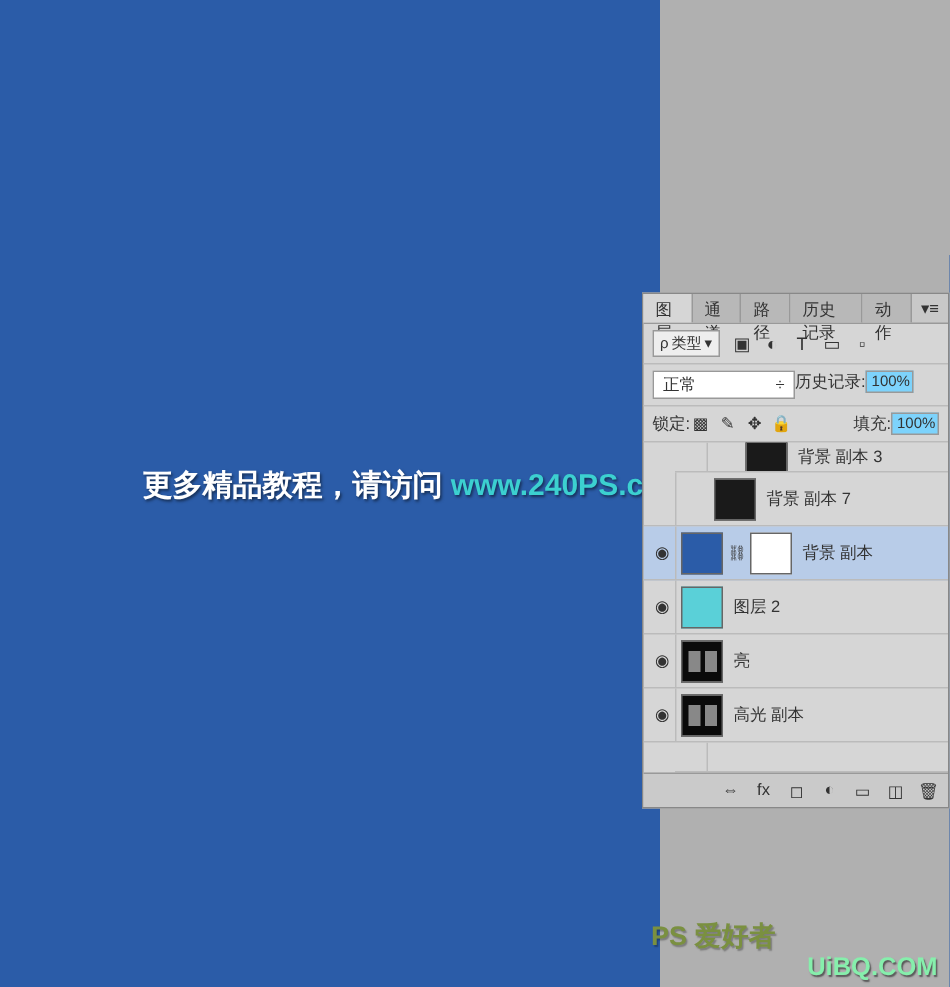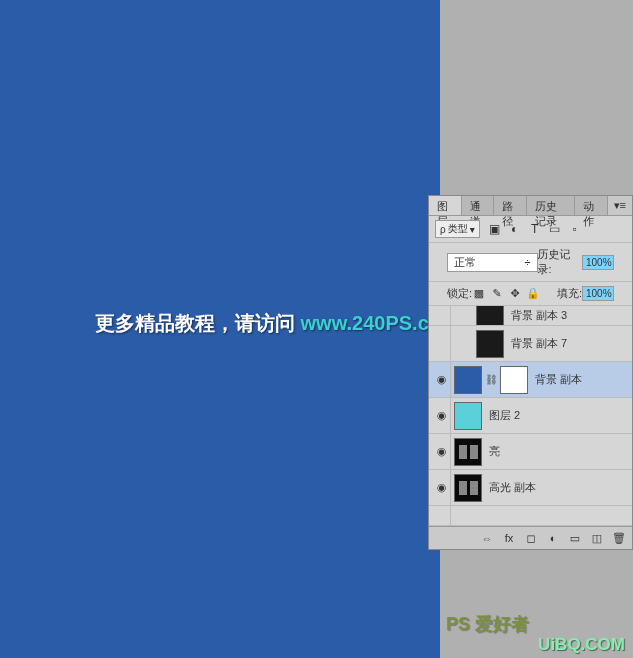--- a/index.html
+++ b/index.html
@@ -27,21 +27,21 @@
       font-size: 20px;
       font-weight: bold;
       text-shadow: 1px 1px 2px rgba(0,0,0,0.5);
     }
     .promo-link {
       color: #3cd0d0;
     }
     .watermark1 {
       position: absolute;
       bottom: 22px;
-      right: 104px;
+      right: 116px;
       color: #7a9040;
       font-size: 18px;
       font-weight: bold;
       text-shadow: 1px 1px 1px rgba(0,0,0,0.3);
     }
     .watermark2 {
       position: absolute;
       bottom: 3px;
       right: 8px;
       color: #86efac;
@@ -106,22 +106,22 @@
       width: 14px;
       height: 14px;
       display: flex;
       align-items: center;
       justify-content: center;
       cursor: pointer;
       font-size: 12px;
     }
     .blend-row, .lock-row {
       display: flex;
-      align-items: center;
-      padding: 4px 18px;
+      align-items: flex-start;
+      padding: 4px 6px;
       gap: 0;
       border-bottom: 1px solid #bbb;
       font-size: 11px;
     }
     .blend-select {
       border: 1px solid #999;
       background: #fff;
       padding: 1px 6px;
       font-size: 11px;
       width: 95px;
@@ -160,20 +160,21 @@
       height: 36px;
       border-bottom: 1px solid #bbb;
       padding: 0 4px;
     }
     .layer.selected {
       background: #b8cce8;
     }
     .layer.partial {
       height: 20px;
       overflow: hidden;
+      margin-left: 21px;
     }
     .vis-col {
       width: 18px;
       border-right: 1px solid #bbb;
       height: 100%;
       display: flex;
       align-items: center;
       justify-content: center;
     }
     .indent {

